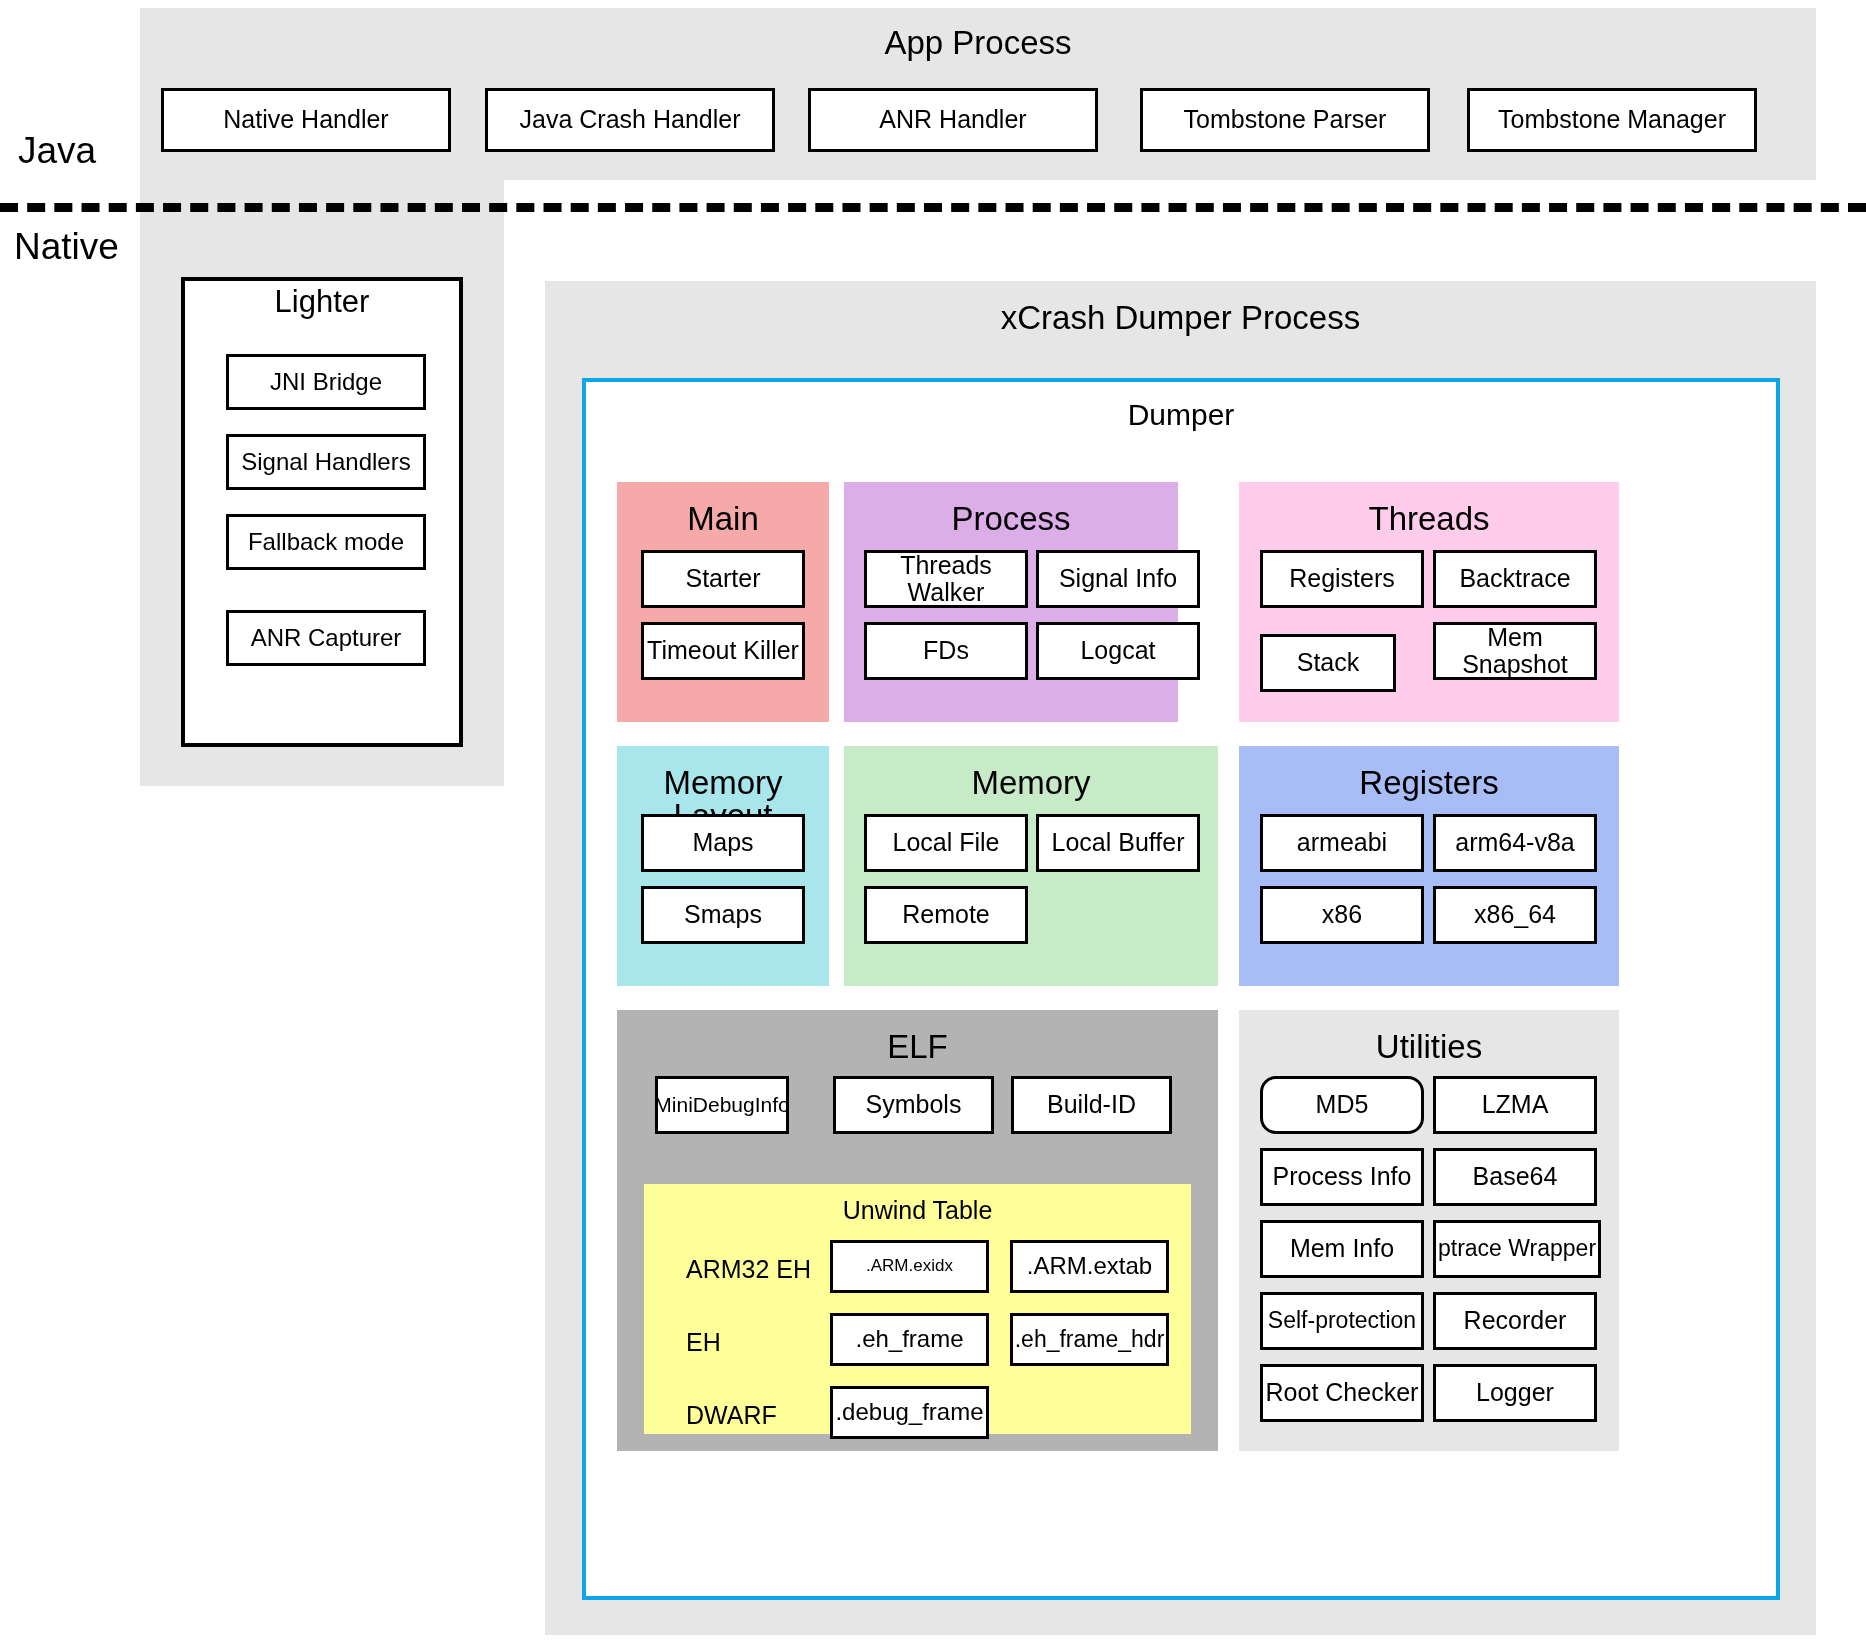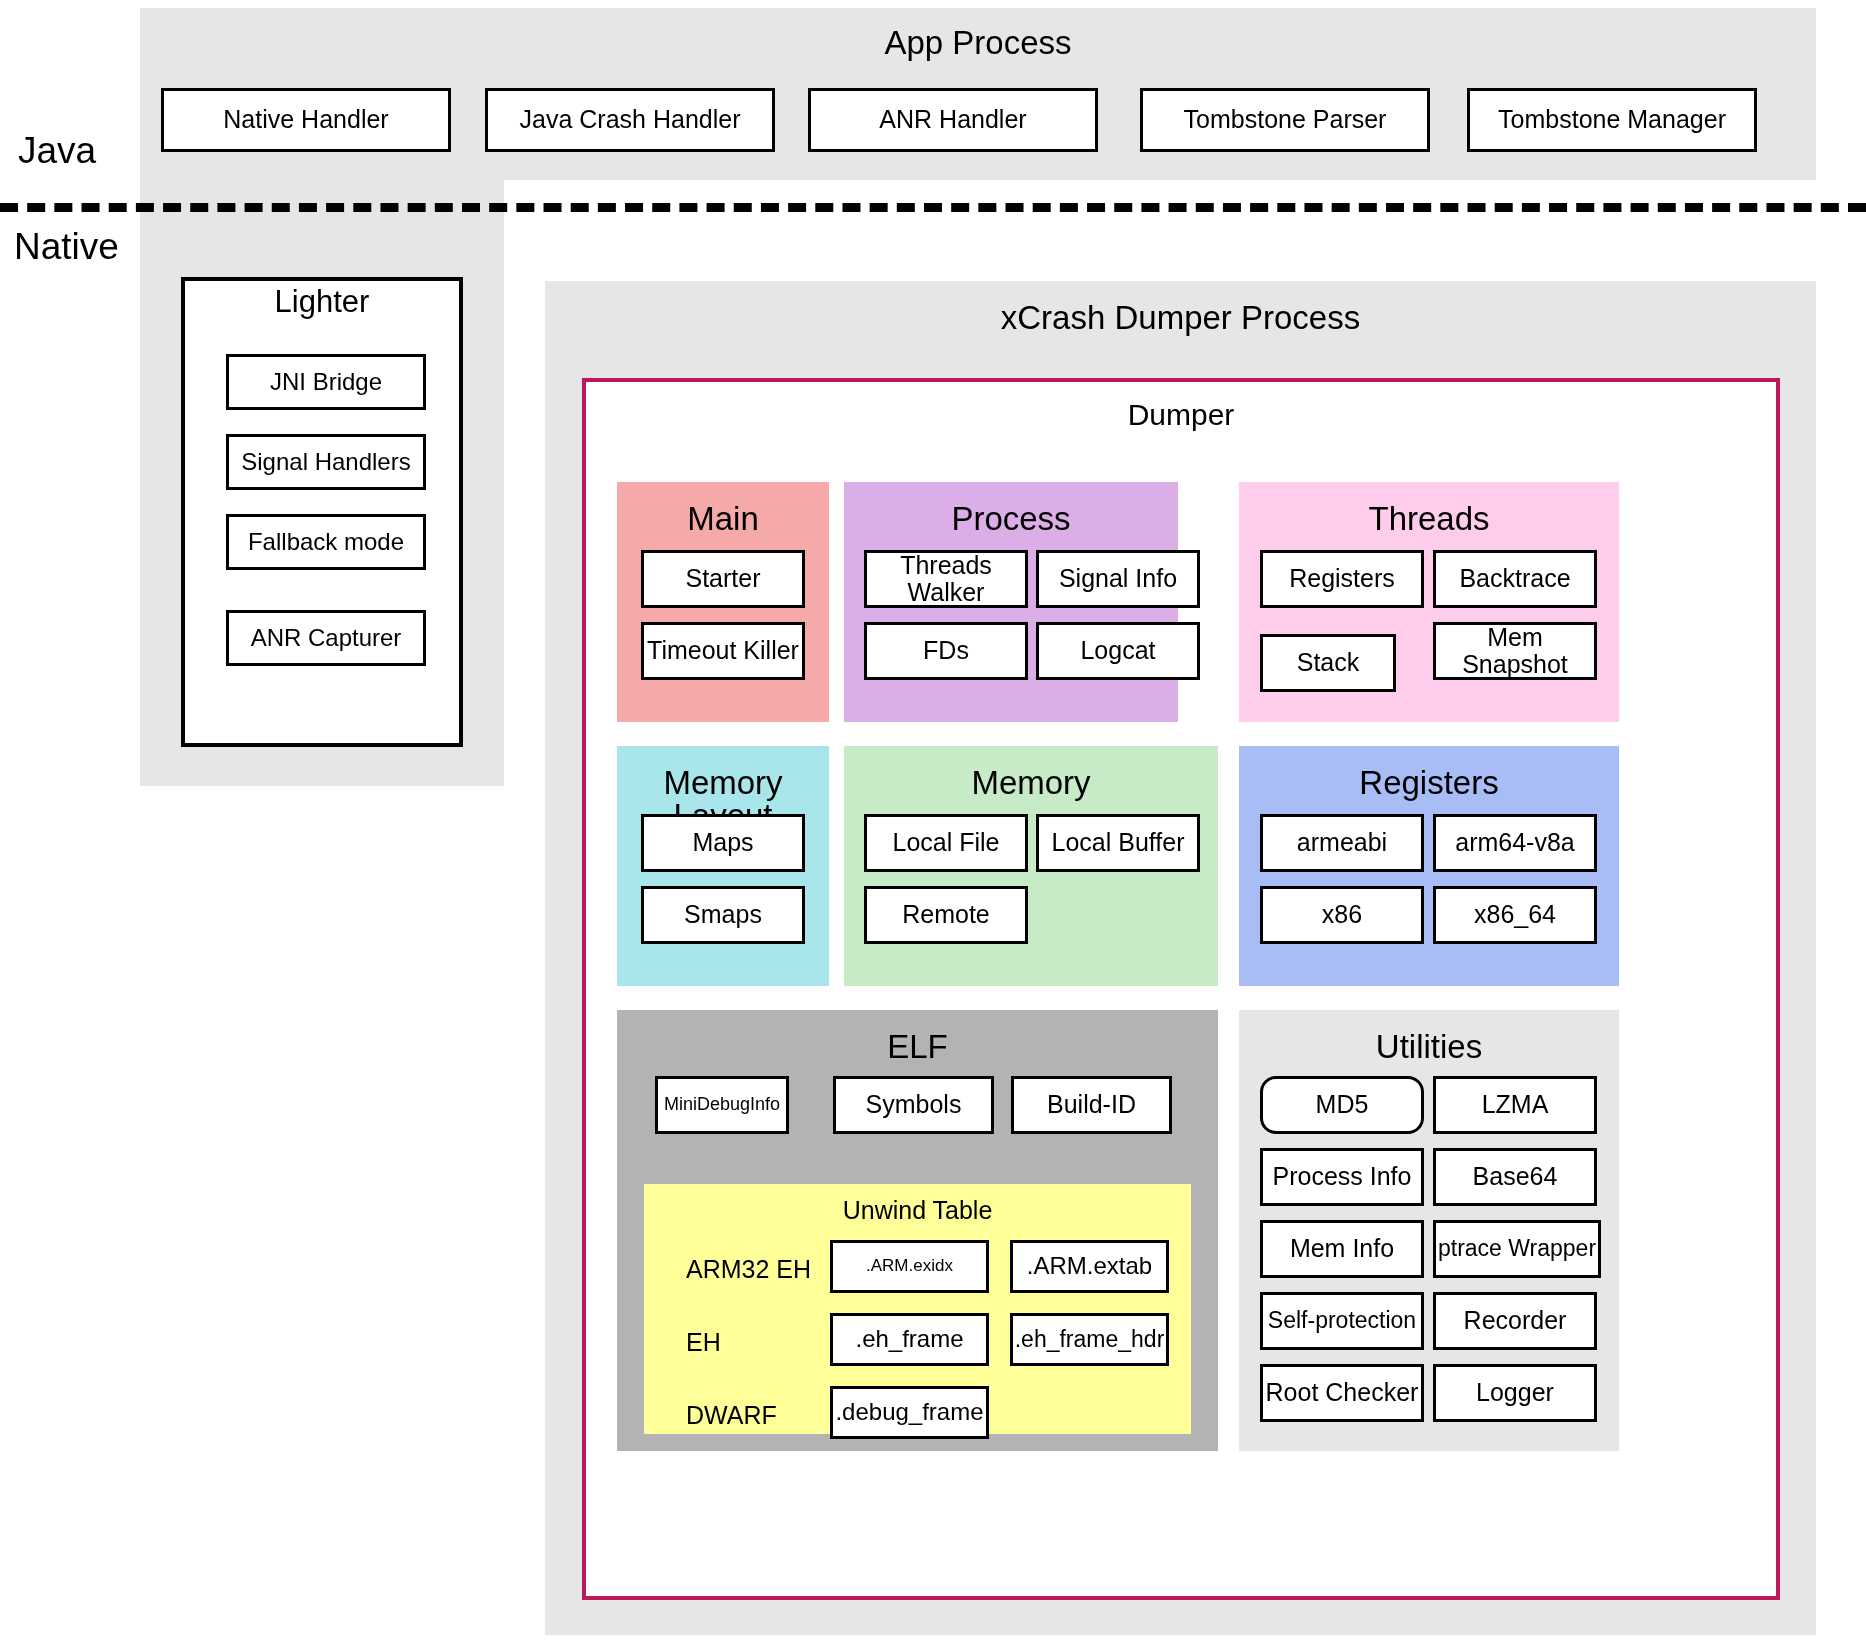--- a/index.html
+++ b/index.html
@@ -69,21 +69,21 @@
   
   #dumper-process{
     left:545px;top:281px;width:1271px;height:1354px;
     background:#e6e6e6;
     z-index:1;
   }
   #dumper-process .panel-title{padding-top:20px;font-size:33px;}
 
   #dumper-box{
     position:absolute;left:37px;top:97px;width:1198px;height:1222px;
-    background:#fff;border:4px solid #be185d;box-sizing:border-box;
+    background:#fff;border:4px solid #0ea5e9;box-sizing:border-box;
   }
   #dumper-box > .panel-title{padding-top:18px;font-size:30px;}
 
   
   .group{position:absolute;box-sizing:border-box;}
   .group > .panel-title{padding-top:15px;font-size:30px;}
   .group .leafbox{position:absolute;}
 
   
   #unwind{
@@ -222,21 +222,21 @@
         <div class="leafbox" style="left:21px;top:140px;width:164px;height:58px;">
             <span>x86</span>
           </div>
         <div class="leafbox" style="left:194px;top:140px;width:164px;height:58px;">
             <span>x86_64</span>
           </div>
       </div>
 
       <div class="group" style="left:31px;top:628px;width:601px;height:441px;background:#b3b3b3;">
         <div class="panel-title">ELF</div>
-        <div class="leafbox" style="left:38px;top:66px;width:134px;height:58px;font-size:18px;">
+        <div class="leafbox" style="left:38px;top:66px;width:134px;height:58px;font-size:21px;">
             <span>MiniDebugInfo</span>
           </div>
         <div class="leafbox" style="left:216px;top:66px;width:161px;height:58px;">
             <span>Symbols</span>
           </div>
         <div class="leafbox" style="left:394px;top:66px;width:161px;height:58px;">
             <span>Build-ID</span>
           </div>
 
         <div id="unwind" style="left:27px;top:174px;width:547px;height:250px;">

